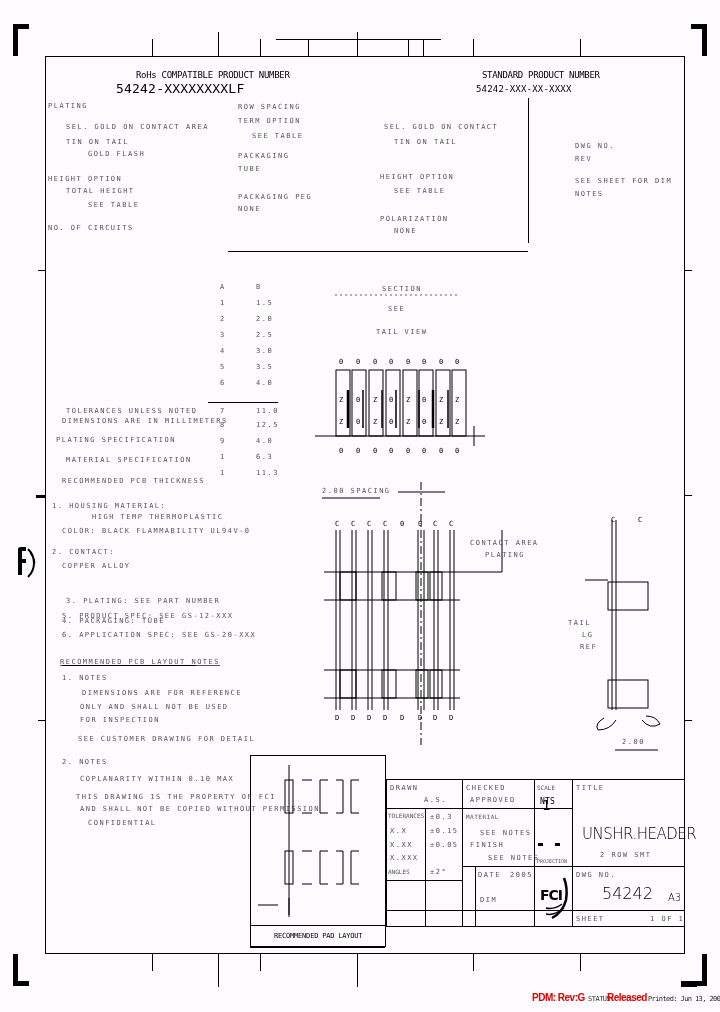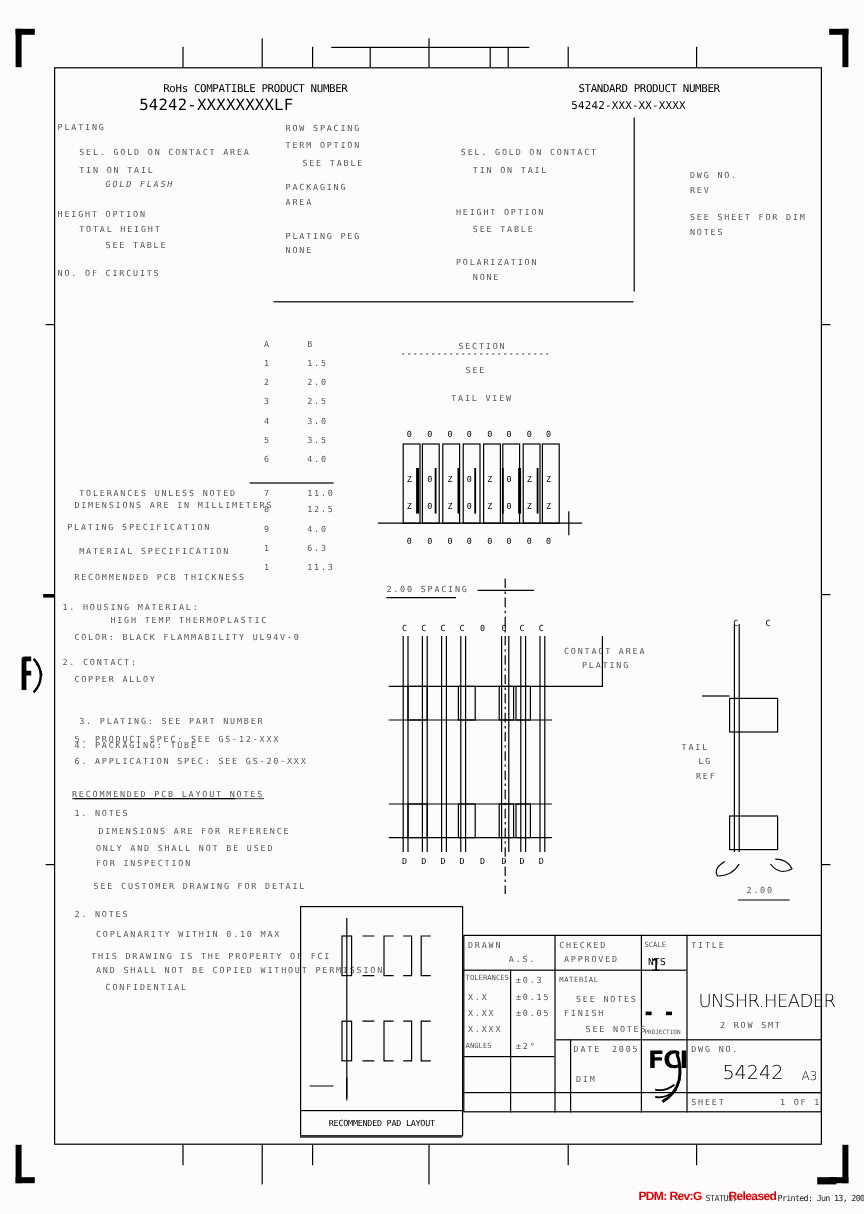--- a/index.html
+++ b/index.html
@@ -64,33 +64,33 @@
 
 <div class="txt" style="left:116px;top:70px;font-size:9px;letter-spacing:-0.3px;padding-left:20px;">RoHs COMPATIBLE PRODUCT NUMBER</div>
 <div class="txt" style="left:116px;top:84px;font-size:13px;">54242-XXXXXXXXLF</div>
 <div class="txt" style="left:482px;top:70px;font-size:9px;letter-spacing:-0.3px;">STANDARD PRODUCT NUMBER</div>
 <div class="txt" style="left:476px;top:84px;font-size:9px;">54242-XXX-XX-XXXX</div>
 <div class="line" style="left:528px;top:98px;width:1px;height:145px;"></div>
 
 <div class="txt faint" style="left:48px;top:101px;">PLATING</div>
 <div class="txt faint" style="left:66px;top:122px;">SEL. GOLD ON CONTACT AREA</div>
 <div class="txt faint" style="left:66px;top:137px;">TIN ON TAIL</div>
-<div class="txt faint" style="left:88px;top:149px;font-style:italic;">GOLD FLASH</div>
+<div class="txt faint" style="left:88px;top:149px;">GOLD FLASH</div>
 <div class="txt faint" style="left:48px;top:174px;">HEIGHT OPTION</div>
 <div class="txt faint" style="left:66px;top:186px;">TOTAL HEIGHT</div>
 <div class="txt faint" style="left:88px;top:200px;">SEE TABLE</div>
 <div class="txt faint" style="left:48px;top:223px;">NO. OF CIRCUITS</div>
 <div class="line" style="left:228px;top:251px;width:300px;height:1px;"></div>
 
 <div class="txt faint" style="left:238px;top:102px;">ROW SPACING</div>
 <div class="txt faint" style="left:238px;top:116px;">TERM OPTION</div>
 <div class="txt faint" style="left:252px;top:131px;">SEE TABLE</div>
 <div class="txt faint" style="left:238px;top:151px;">PACKAGING</div>
-<div class="txt faint" style="left:238px;top:164px;">AREA</div>
-<div class="txt faint" style="left:238px;top:192px;">PLATING PEG</div>
+<div class="txt faint" style="left:238px;top:164px;">TUBE</div>
+<div class="txt faint" style="left:238px;top:192px;">PACKAGING PEG</div>
 <div class="txt faint" style="left:238px;top:204px;">NONE</div>
 
 <div class="txt faint" style="left:384px;top:122px;">SEL. GOLD ON CONTACT</div>
 <div class="txt faint" style="left:394px;top:137px;">TIN ON TAIL</div>
 <div class="txt faint" style="left:380px;top:172px;">HEIGHT OPTION</div>
 <div class="txt faint" style="left:394px;top:186px;">SEE TABLE</div>
 <div class="txt faint" style="left:380px;top:214px;">POLARIZATION</div>
 <div class="txt faint" style="left:394px;top:226px;">NONE</div>
 
 <div class="txt faint" style="left:575px;top:141px;">DWG NO.</div>
@@ -362,21 +362,21 @@
   <div class="txt big" style="left:582px;top:826px;font-size:15px;line-height:16px;letter-spacing:-0.5px;">UNSHR.HEADER</div>
   <div class="txt faint" style="left:600px;top:850px;">2 ROW SMT</div>
 
   <div class="txt faint" style="left:576px;top:870px;">DWG NO.</div>
   <div class="txt big" style="left:602px;top:886px;font-size:16px;line-height:16px;">54242</div>
   <div class="txt big" style="left:668px;top:893px;font-size:10px;">A3</div>
   <div class="txt faint" style="left:576px;top:914px;">SHEET</div>
   <div class="txt faint" style="left:650px;top:914px;">1 OF 1</div>
 
   <div class="abs" style="left:538px;top:870px;width:32px;height:52px;">
-    <div class="txt big" style="left:2px;top:8px;font-size:20px;font-weight:bold;letter-spacing:-1px;">FCI</div>
+    <div class="txt big" style="left:2px;top:20px;font-size:14px;font-weight:bold;letter-spacing:-1px;">FCI</div>
     <svg width="32" height="52" viewBox="0 0 32 52" style="left:0;top:0;">
       <path d="M26 8 Q30 18 28 30 Q25 42 14 48" stroke="#000" stroke-width="2.5" fill="none"></path>
       <path d="M8 38 Q16 40 24 34" stroke="#000" stroke-width="1.5" fill="none"></path>
       <path d="M8 44 Q16 46 26 38" stroke="#000" stroke-width="1.5" fill="none"></path>
     </svg>
   </div>
 </div>
 
 <div class="line" style="left:250px;top:947px;width:135px;height:1px;"></div>
 

